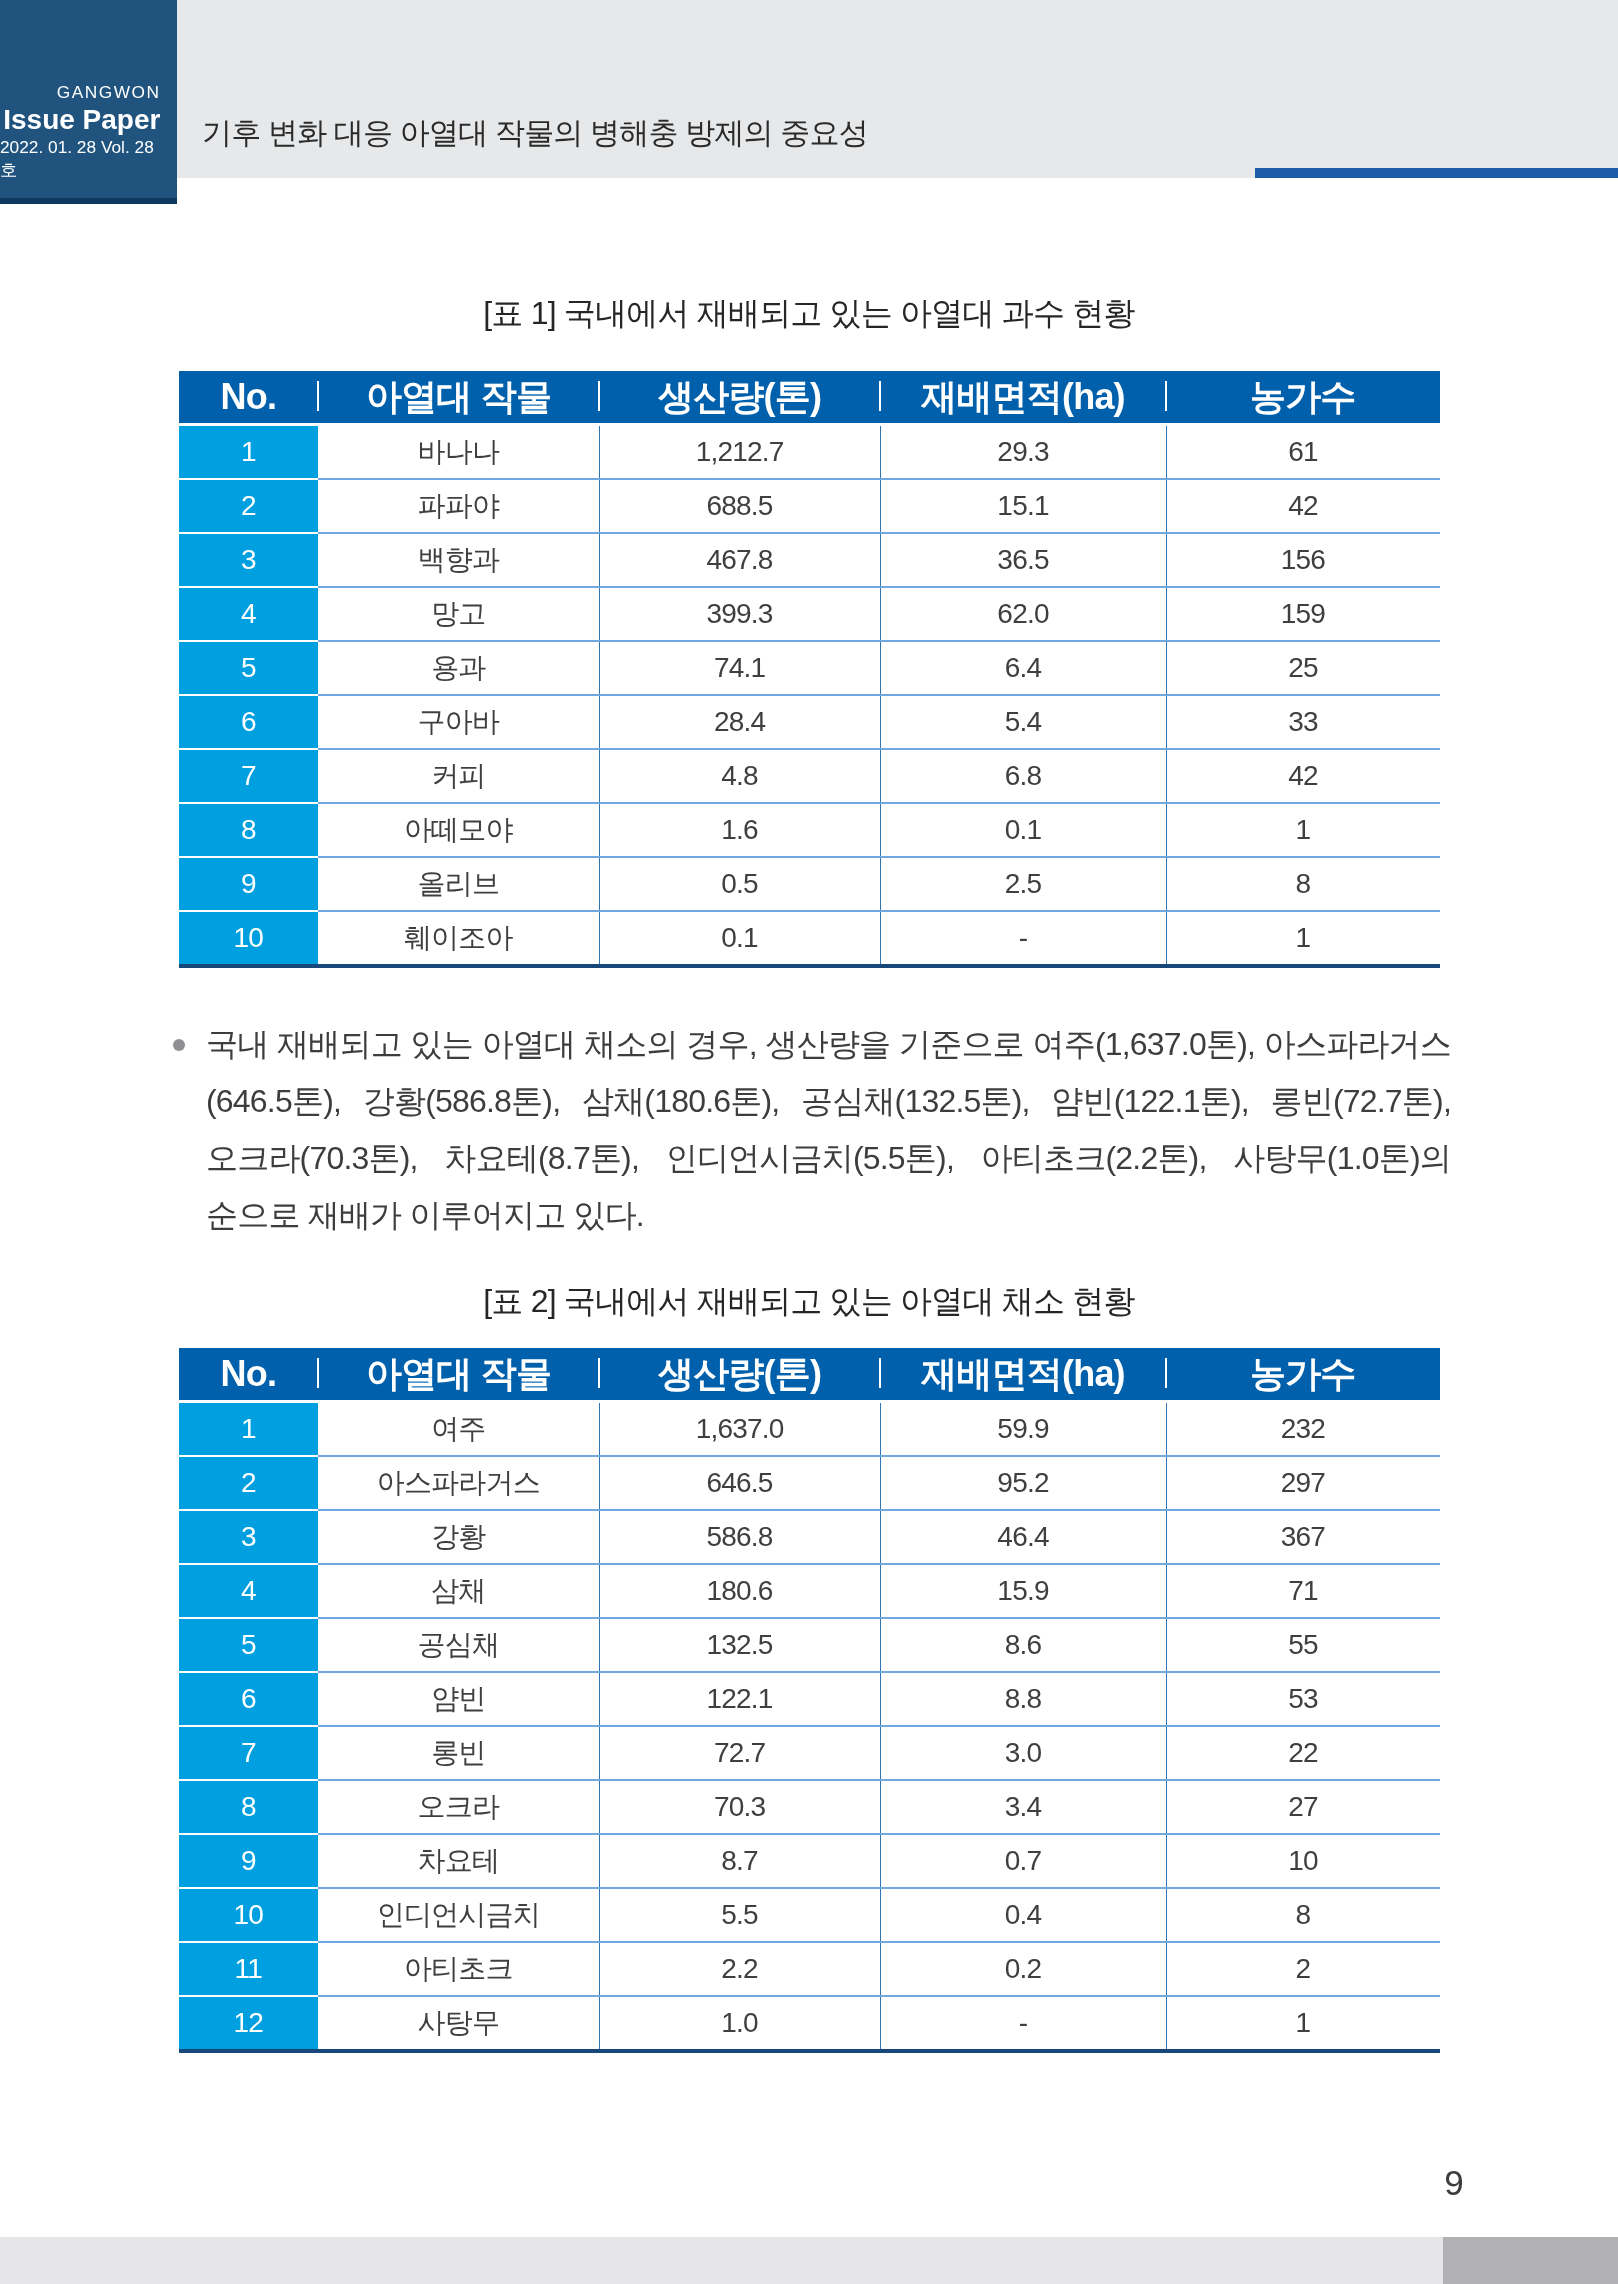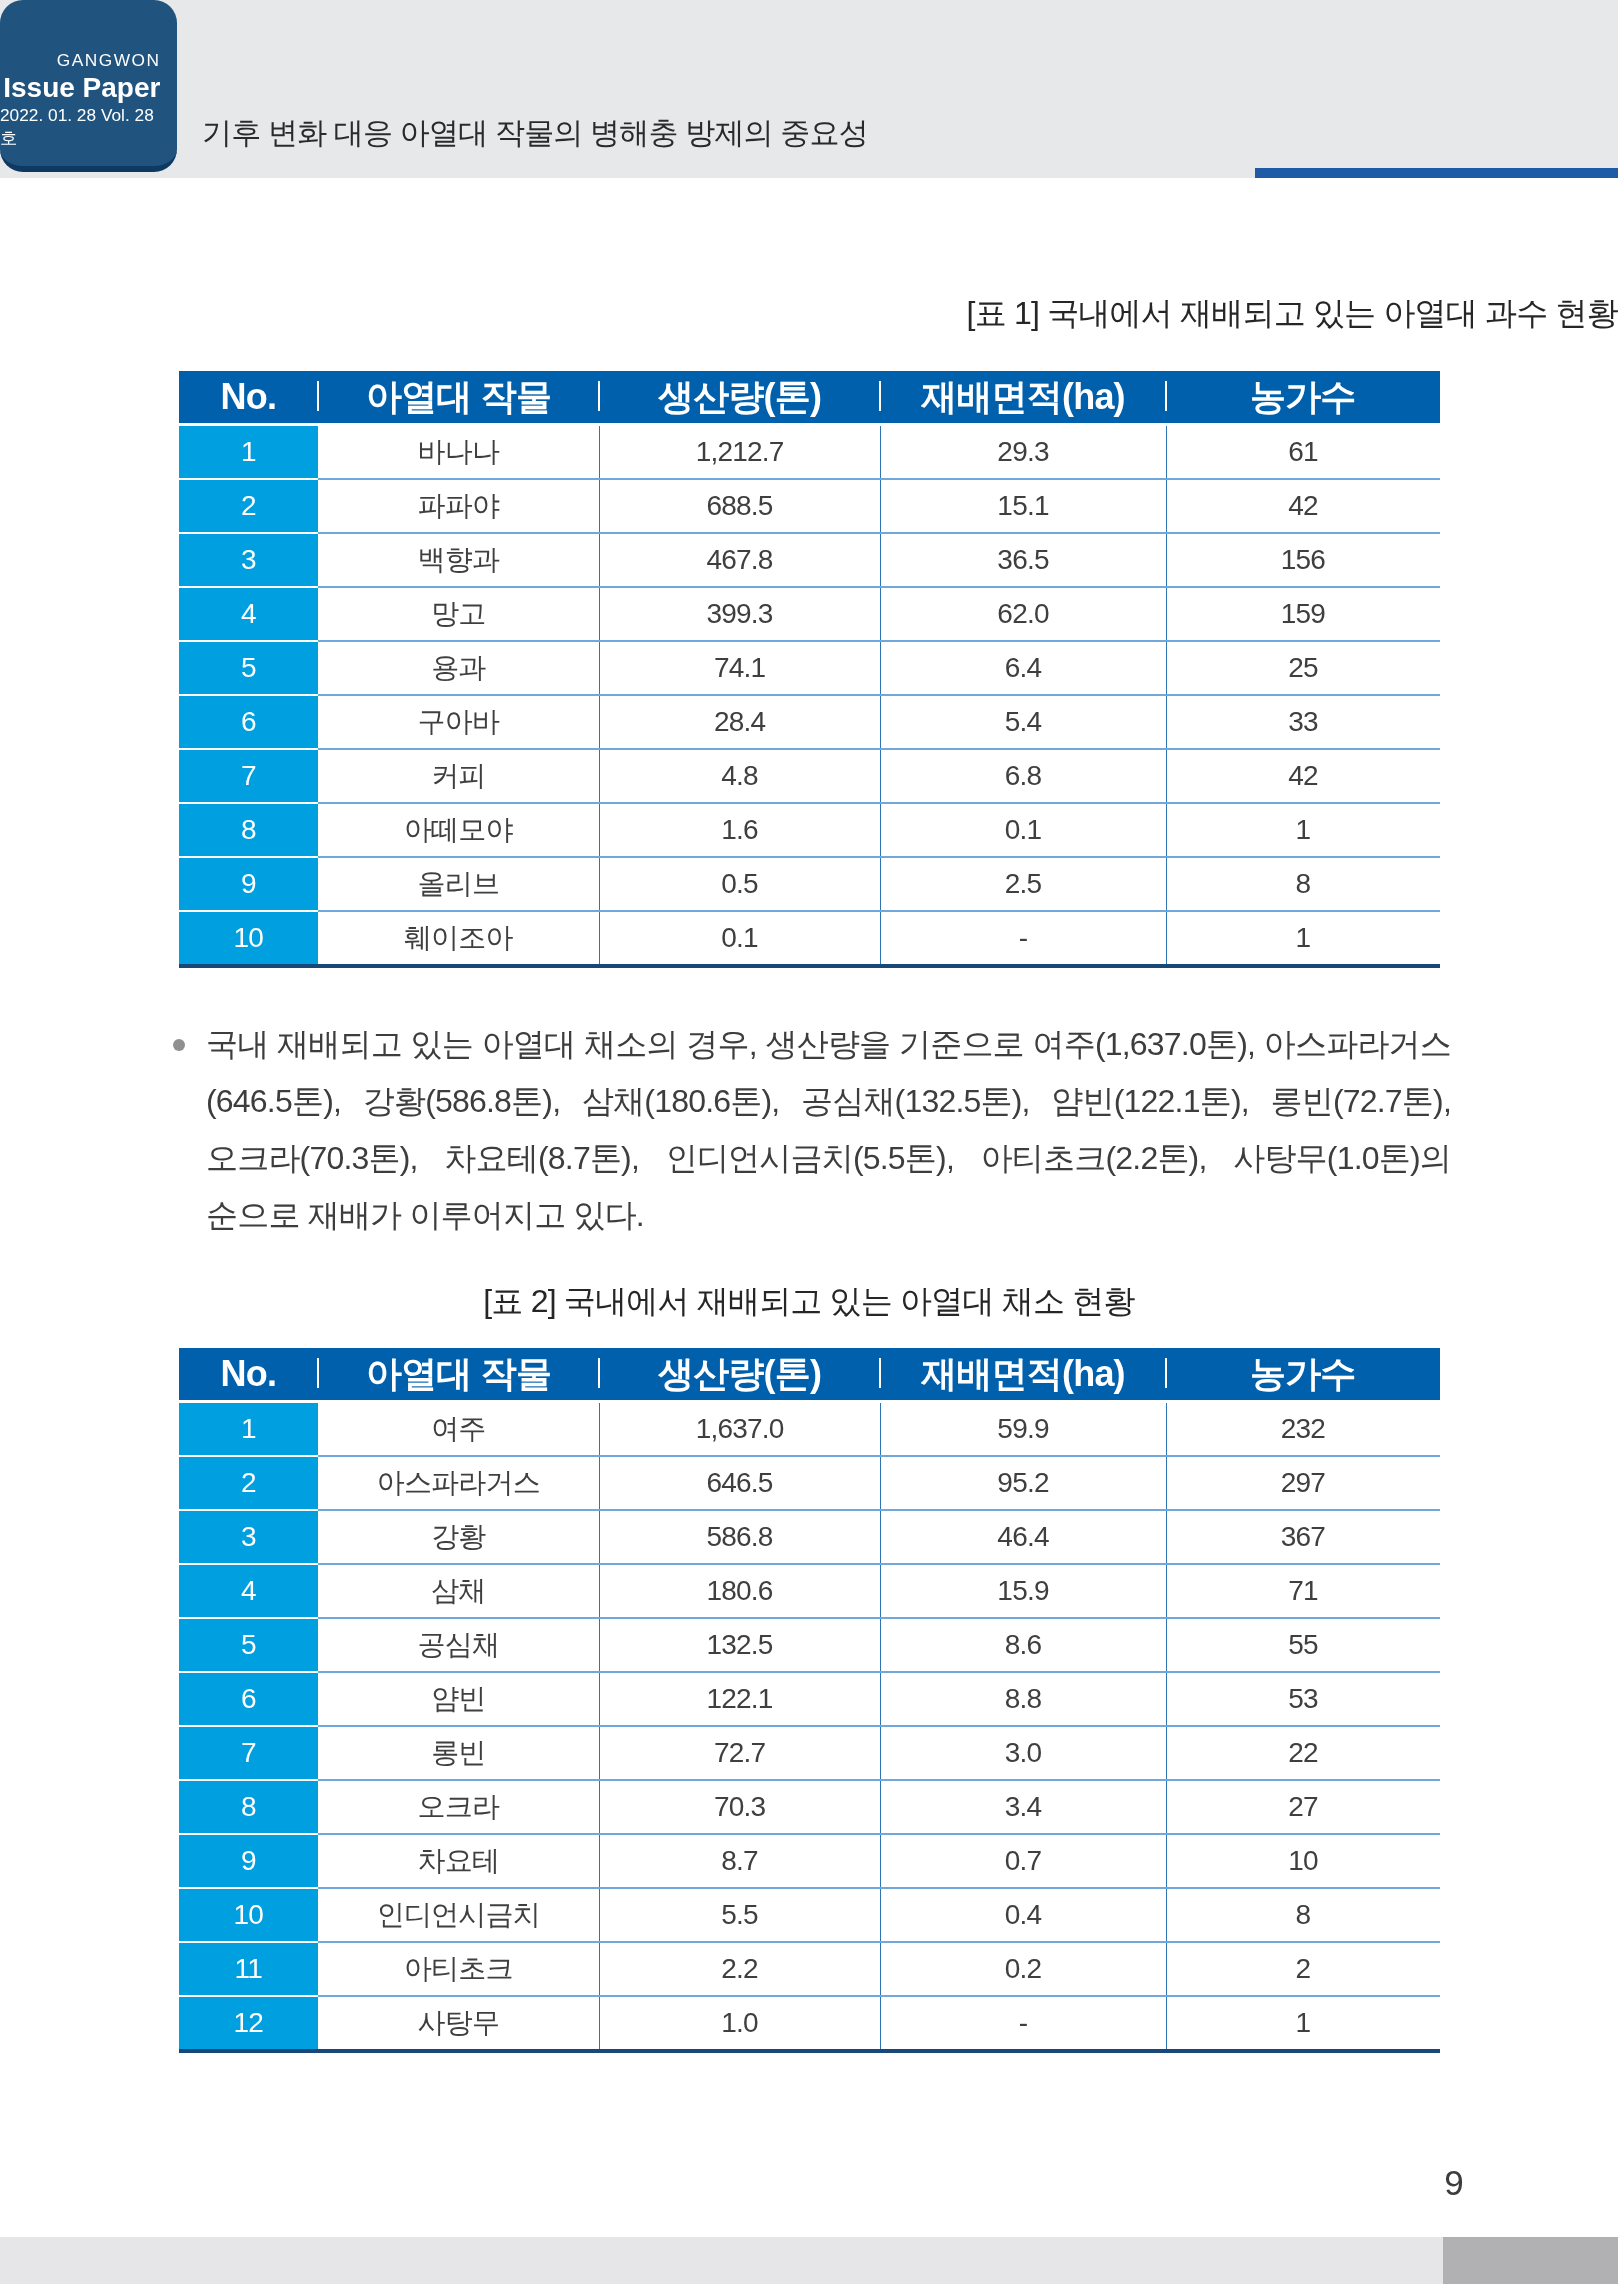--- a/index.html
+++ b/index.html
@@ -7,40 +7,40 @@
     position:relative;
     width:1618px; height:2284px;
     background:#ffffff;
     font-family:"Liberation Sans", sans-serif;
     overflow:hidden;
   }
 
   
   .header { position:relative; width:100%; height:178px; background:#e7e8ea; }
   .brand {
-    position:absolute; left:0; top:0; width:177px; height:172px;
+    position:absolute; left:0; top:0; width:177px; height:204px;
     background:#20547f; border-bottom:6px solid #0e3a62;
     display:flex; flex-direction:column; justify-content:flex-end; align-items:flex-end;
-    padding:0 16.6px 16.6px 0; box-sizing:border-box; color:#ffffff;border-radius:23px;
+    padding:0 16.6px 16.6px 0; box-sizing:border-box; color:#ffffff;
   }
   .brand-line1 { font-size:17.3px; letter-spacing:1.5px; line-height:21px; }
   .brand-line2 { font-size:28px; font-weight:bold; line-height:33px; }
   .brand-line3 { font-size:17.3px; line-height:22.6px; }
   .doc-title {
     position:absolute; left:202px; bottom:24px;
     font-size:30px; font-weight:normal; color:#2a2a2a; letter-spacing:-0.8px;
   }
   .org { position:absolute; right:84px; bottom:19.6px; text-align:right; color:#1c4fa1; }
   .org-kr { font-size:32px; font-weight:bold; line-height:38px; }
   .org-en { font-size:19px; line-height:24px; }
   .header-bar { position:absolute; right:0; bottom:0; width:363px; height:9.8px; background:#1d5ba6; }
 
   
   .caption { text-align:center; font-size:32px; color:#262626; letter-spacing:-0.8px; }
-  .caption.c1 { margin-top:114px;text-align:right; }
+  .caption.c1 { margin-top:114px; }
   .caption.c2 { margin-top:36px; }
 
   
   table.data-table {
     width:1261px; margin:35px auto 0 auto;
     border-collapse:collapse; table-layout:fixed;
     border-bottom:4.5px solid #174879;
   }
   table.data-table.t2 { margin-top:24px; }
   .data-table th:nth-child(1), .data-table td:nth-child(1) { width:11.0%; }

